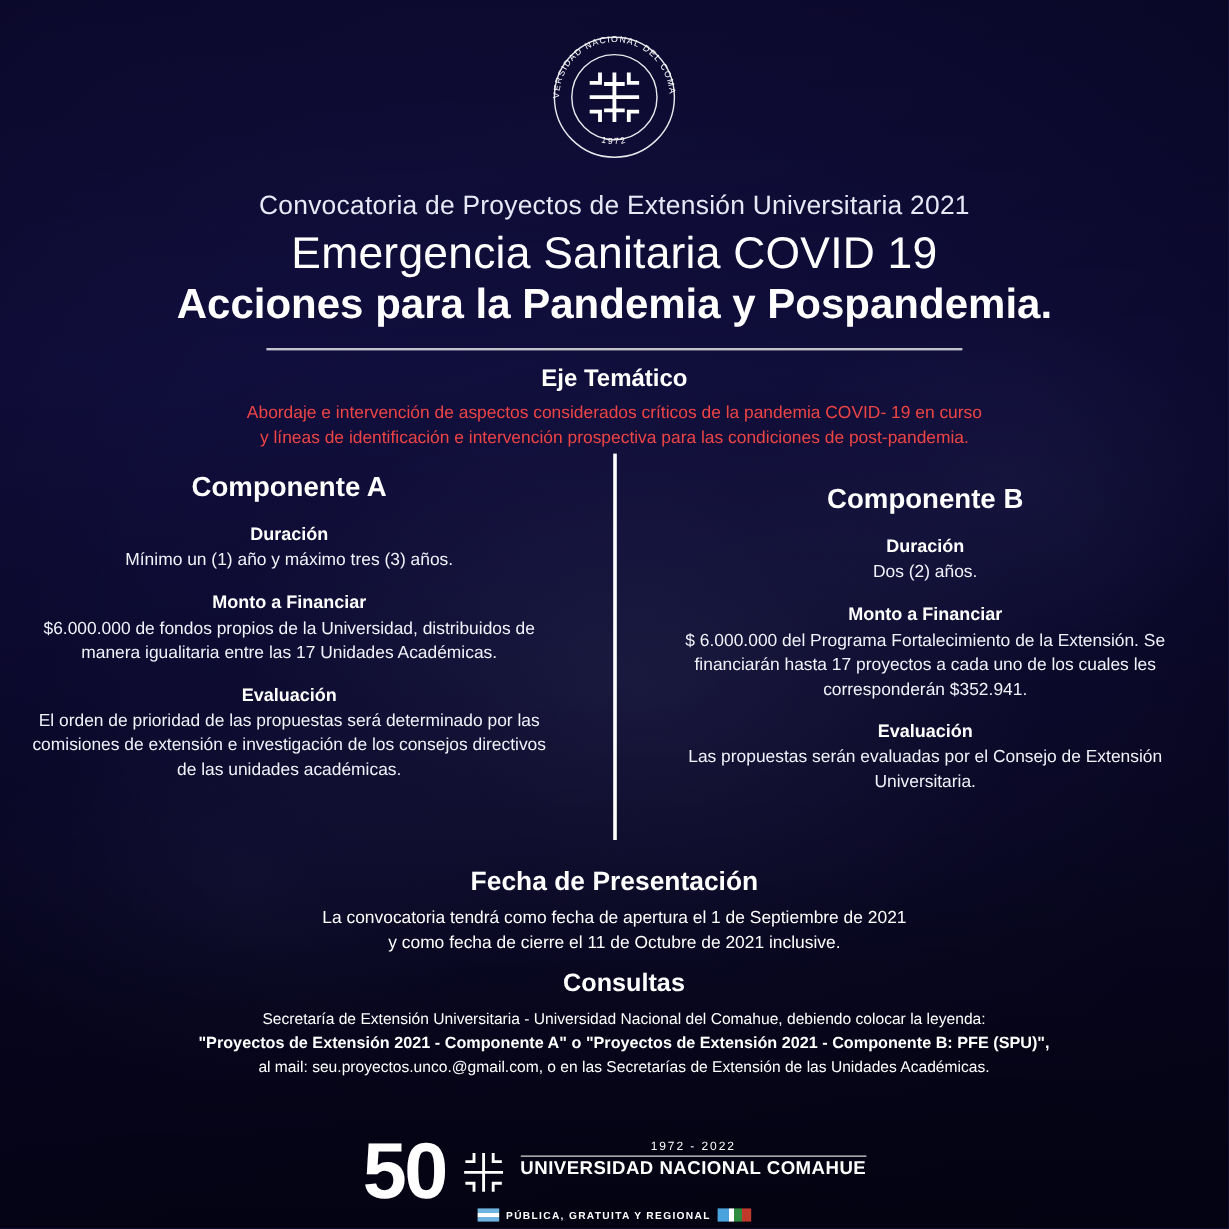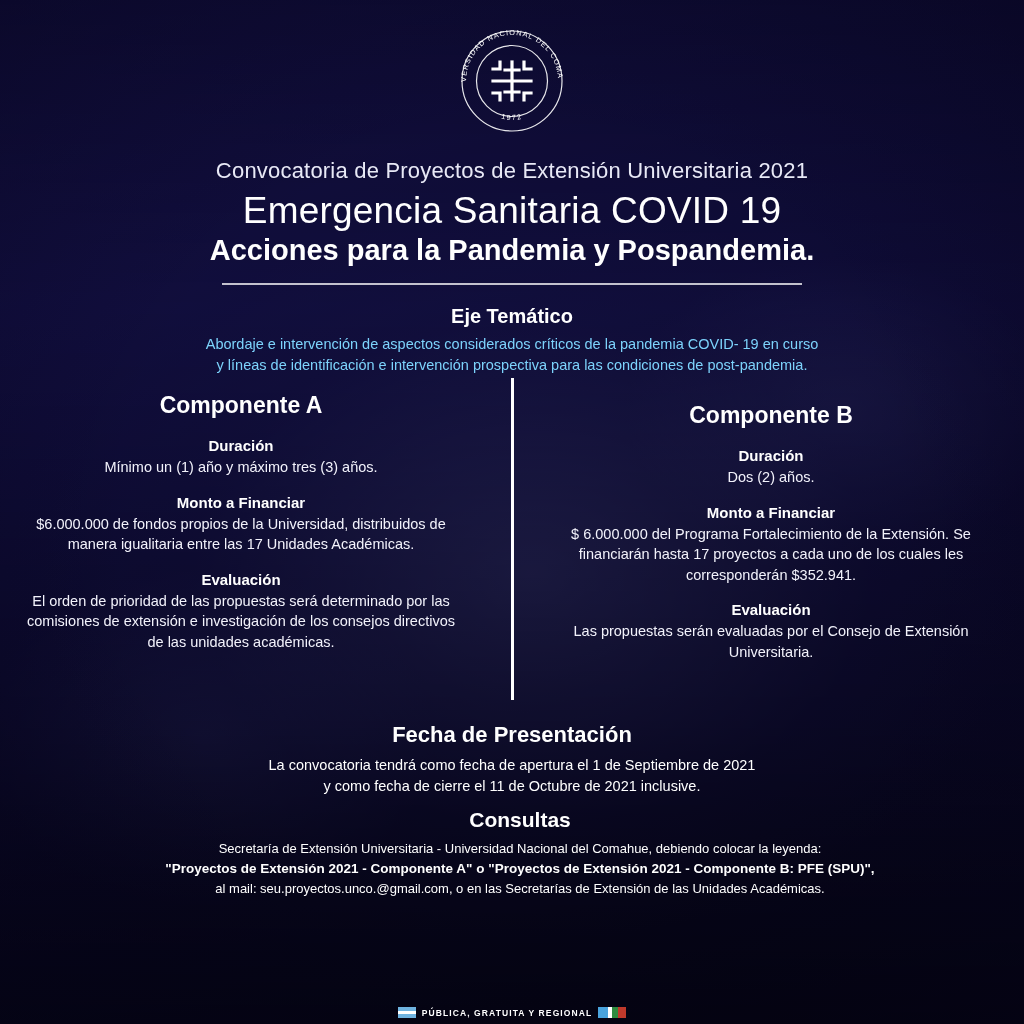--- a/index.html
+++ b/index.html
@@ -76,21 +76,21 @@
     margin: 0 0 6px 0;
   }
   .title-main {
     font-size: 37px;
     font-weight: 400;
     letter-spacing: 0.2px;
     margin: 0 0 2px 0;
     color: #ffffff;
   }
   .title-sub {
-    font-size: 29px;
+    font-size: 35px;
     font-weight: 700;
     margin: 0;
     color: #ffffff;
   }
   .rule {
     width: 580px;
     height: 2px;
     background: rgba(255,255,255,0.75);
     margin: 16px auto 0 auto;
   }
@@ -105,21 +105,21 @@
   }
   .eje h2 {
     font-size: 20px;
     font-weight: 700;
     margin: 0 0 6px 0;
   }
   .eje p {
     font-size: 14.5px;
     line-height: 1.45;
     margin: 0;
-    color: #7dd3fc;
+    color: #ef4444;
   }
 
   
   .divider {
     position: absolute;
     left: 511px;
     top: 378px;
     width: 3px;
     height: 322px;
     background: #ffffff;
@@ -340,20 +340,39 @@
       <p>y como fecha de cierre el 11 de Octubre de 2021 inclusive.</p>
     </div>
 
     <div class="consultas">
       <h2>Consultas</h2>
       <p>Secretaría de Extensión Universitaria - Universidad Nacional del Comahue, debiendo colocar la leyenda:</p>
       <p class="strong">"Proyectos de Extensión 2021 - Componente A" o "Proyectos de Extensión 2021 - Componente B: PFE (SPU)",</p>
       <p>al mail: seu.proyectos.unco.@gmail.com, o en las Secretarías de Extensión de las Unidades Académicas.</p>
     </div>
 
+    <div class="footer-logo">
+      <div class="fifty">50</div>
+      <div class="foot-crest">
+        <svg viewBox="0 0 46 46" width="46" height="46" aria-hidden="true">
+          <g stroke="#ffffff" stroke-width="2.4" fill="none" stroke-linecap="square">
+            <path d="M23 8 L23 38"></path>
+            <path d="M8 23 L38 23"></path>
+            <path d="M15 8 L15 14 L9 14"></path>
+            <path d="M31 8 L31 14 L37 14"></path>
+            <path d="M15 38 L15 32 L9 32"></path>
+            <path d="M31 38 L31 32 L37 32"></path>
+          </g>
+        </svg>
+      </div>
+      <div class="foot-text">
+        <div class="foot-years">1972 - 2022</div>
+        <div class="foot-name">UNIVERSIDAD NACIONAL COMAHUE</div>
+      </div>
+    </div>
 
     <div class="foot-strip">
       <div class="flag-arg"></div>
       <div class="strip-text">PÚBLICA, GRATUITA Y REGIONAL</div>
       <div class="flag-rio"></div>
     </div>
 
   </div>
 </div>
 

